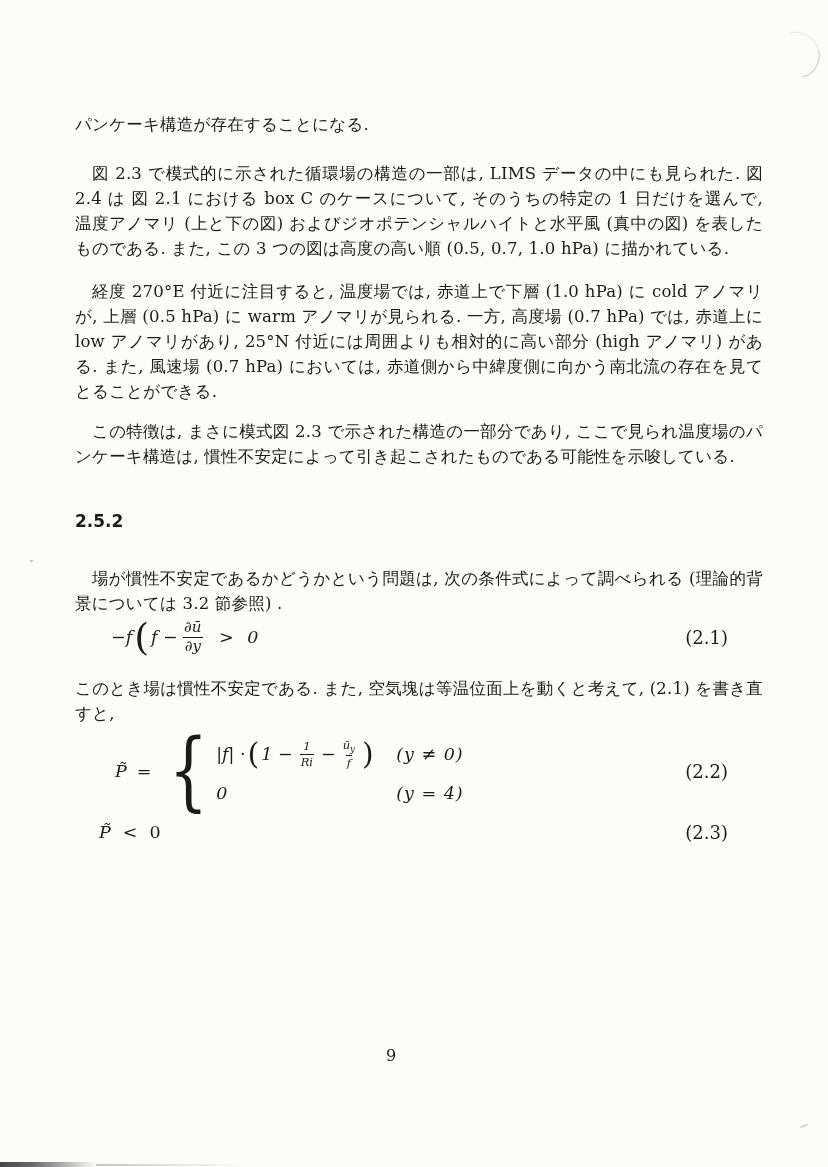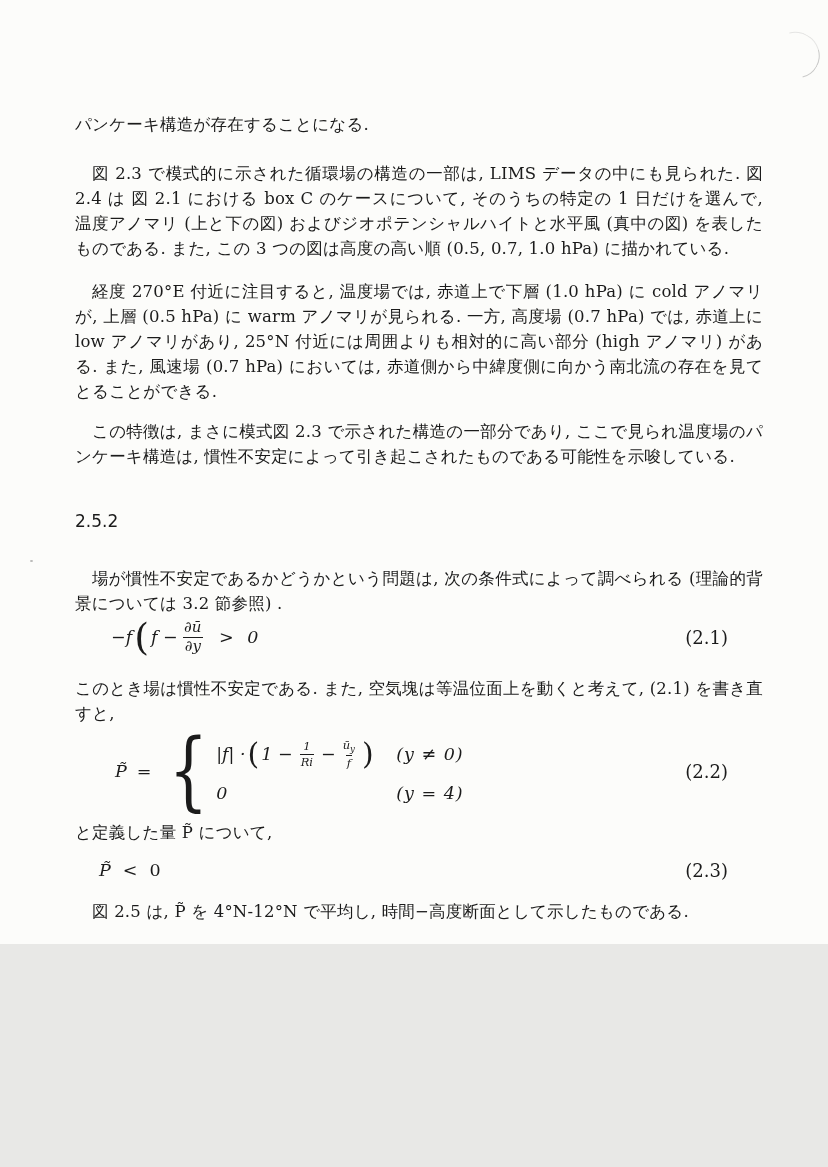--- a/index.html
+++ b/index.html
@@ -1,38 +1,38 @@
 <!DOCTYPE html>
 <html lang="ja"><head>
 <meta charset="utf-8">
 <style>
   html,body { margin:0; padding:0; background:#e8e8e6; }
   .page {
     position:relative;
-    width:828px; height:944px;
+    width:828px; height:1167px;
     margin:0 auto;
     background:#fcfcfa;
     overflow:hidden;
     font-family:"DejaVu Serif","Liberation Serif",serif;
     color:#1b1b1b;
   }
   .content { position:absolute; left:75px; top:112px; width:688px; }
   p.body-text {
     margin:0;
     font-size:16.5px;
     line-height:25px;
     text-align:justify;
     letter-spacing:0.2px;
   }
   .indent { text-indent:17px; }
 
   .section-heading {
     display:flex; align-items:baseline; gap:19px;
     font-family:"DejaVu Sans","Liberation Sans",sans-serif;
-    font-weight:normal; font-size:17px; line-height:25px;
+    font-weight:bold; font-size:17px; line-height:25px;
   }
 
   .equation { position:relative; display:flex; align-items:center; }
   .eq-label {
     position:absolute; right:35px; top:50%; transform:translateY(-50%);
     font-size:18px; font-style:normal;
   }
   .mi { font-style:italic; }
   .eq1-body { display:flex; align-items:center; padding-left:36px; font-size:17.5px; gap:2px; }
   .frac {
@@ -149,33 +149,31 @@
         <div class="case-row">
           <div class="case-expr">
             <span class="mi">0</span>
           </div>
           <div class="case-cond">(y = 4)</div>
         </div>
       </div>
       <span class="eq-label">(2.2)</span>
     </div>
 
-    <p class="body-text" style="margin-top:13px">と定義した量 P̃ について,</p>
 
     <div class="equation" style="margin-top:15px">
       <div class="eq3-body">
         <span class="mi">P̃</span>
         <span>&lt;</span>
         <span>0</span>
       </div>
       <span class="eq-label">(2.3)</span>
     </div>
 
 
-    <p class="body-text indent" style="margin-top:19px">図 2.5 は, P̃ を 4°N-12°N で平均し, 時間−高度断面として示したものである.</p>
 
   </div>
 
   <div class="page-number">9</div>
 
   <div class="artifact-arc"></div>
   <div class="artifact-dot"></div>
   <div class="artifact-speck"></div>
   <div class="artifact-bottom-strip"></div>
   <div class="artifact-bottom-thin"></div>

